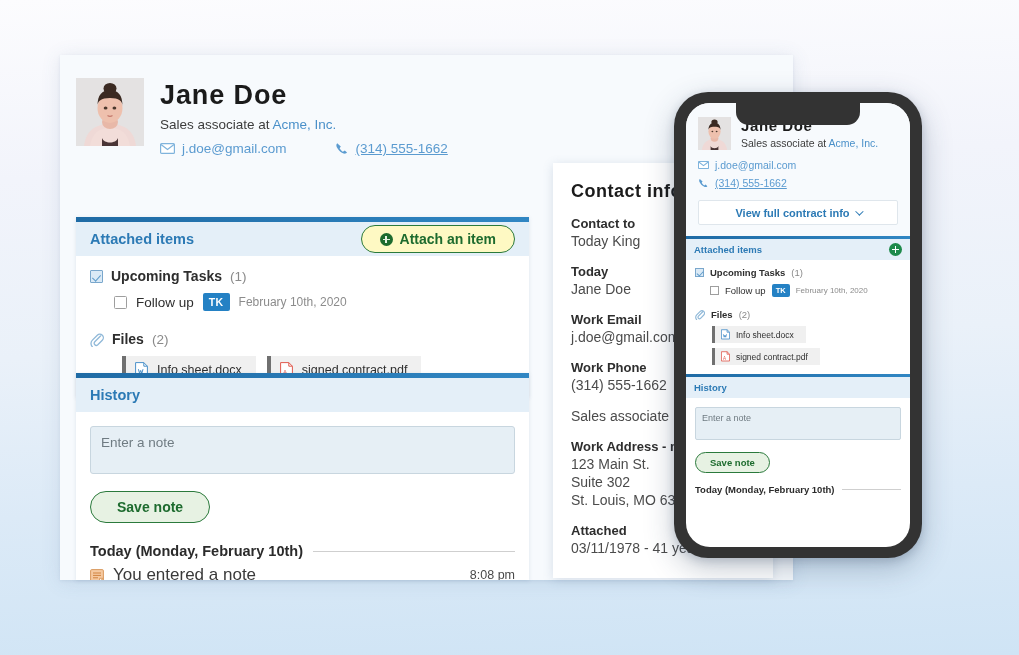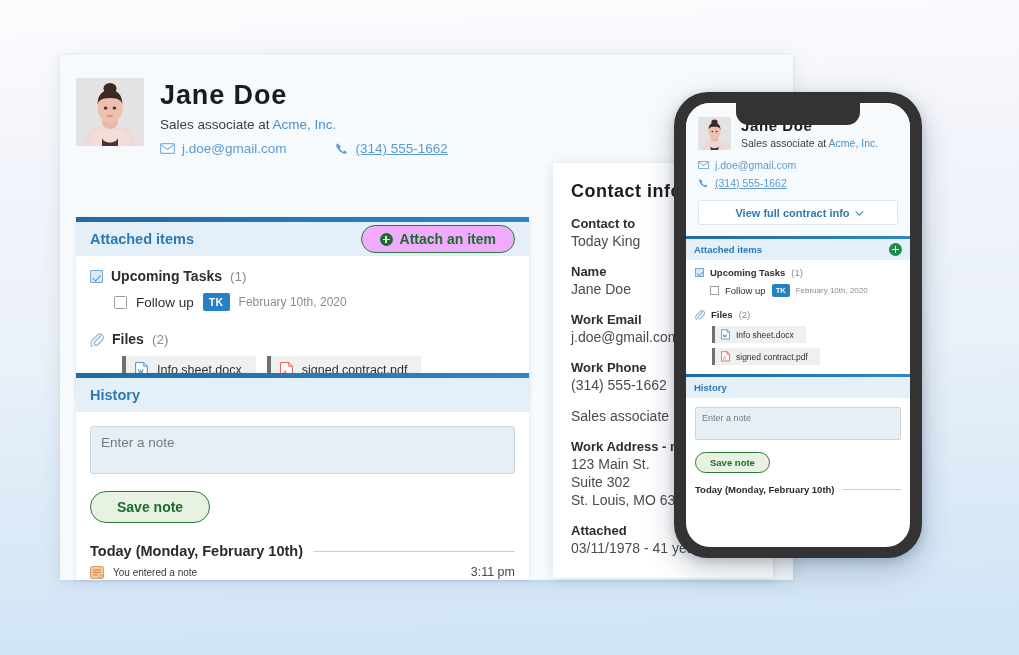--- a/index.html
+++ b/index.html
@@ -52,21 +52,21 @@
     display:flex; align-items:center; justify-content:space-between;
     padding:0 14px;
   }
   .card-title { font-size:14.5px; font-weight:bold; color:#2c7ab5; }
   .card-body { padding:12px 14px 14px 14px; }
 
   
   .attach-btn {
     display:flex; align-items:center; gap:7px;
     border:1.6px solid #2b7a3c; border-radius:20px;
-    background:#f0abfc; color:#1d6b2e;
+    background:#fef9c3; color:#1d6b2e;
     font-size:14px; font-weight:bold; padding:5px 18px;
     cursor:pointer;
   }
   .plus-circ {
     width:13px; height:13px; border-radius:50%;
     background:#1d6b2e; position:relative; flex:0 0 13px;
   }
   .plus-circ::before, .plus-circ::after {
     content:""; position:absolute; background:#e7f2e3;
   }
@@ -118,21 +118,21 @@
     margin-top:13px;
     border:1.6px solid #2b7a3c; border-radius:20px;
     background:#e7f2e3; color:#1d6b2e;
     font-size:14px; font-weight:bold; padding:7px 26px;
     font-family:"Liberation Sans", sans-serif; cursor:pointer;
   }
   .hist-daysep { display:flex; align-items:center; gap:10px; margin-top:20px; }
   .hist-day { font-size:14.5px; font-weight:bold; color:#2b2b2b; white-space:nowrap; }
   .hist-rule { flex:1; height:1px; background:#cfcfcf; }
   .hist-entry { display:flex; align-items:center; gap:9px; margin-top:6px; }
-  .hist-entry-txt { font-size:10px; color:#3a3a3a; }
+  .hist-entry-txt { font-size:17px; color:#3a3a3a; }
   .hist-entry-time { margin-left:auto; font-size:12.5px; color:#4a4a4a; }
 
   
   .contact-card {
     position:absolute; left:553px; top:163px; width:220px; height:415px;
     background:#fff; box-shadow:0 2px 10px rgba(80,110,150,.20);
     padding:18px 18px 0 18px; overflow:hidden;
   }
   .contact-title {
     font-size:18px; font-weight:bold; color:#1b1b1b; letter-spacing:.5px;
@@ -345,37 +345,37 @@
       </div>
       <div class="hist-entry">
         <span class="ico">
           <svg width="14" height="13" viewBox="0 0 14 13">
                 <rect x="0.6" y="0.6" width="12.8" height="11.8" rx="1.2" fill="#f5c9a0" stroke="#d99a5f" stroke-width="1"></rect>
                 <path d="M3 4h8M3 6.4h8M3 8.8h5" stroke="#d0833f" stroke-width="1"></path>
                 <path d="M13.4 9.3L9.6 12.4V9.3z" fill="#fff" stroke="#d99a5f" stroke-width="1"></path>
               </svg>
         </span>
         <span class="hist-entry-txt">You entered a note</span>
-        <span class="hist-entry-time">3:11 pm</span>
+        <span class="hist-entry-time">8:08 pm</span>
       </div>
     </div>
   </div>
 
  </div>
 </div>
 
 <div class="contact-card">
   <div class="contact-title">Contact info</div>
 
   <div class="cf">
     <div class="cf-label">Contact to</div>
     <div class="cf-value">Today King</div>
   </div>
   <div class="cf">
-    <div class="cf-label">Name</div>
+    <div class="cf-label">Today</div>
     <div class="cf-value">Jane Doe</div>
   </div>
   <div class="cf">
     <div class="cf-label">Work Email</div>
     <div class="cf-value">j.doe@gmail.com</div>
   </div>
   <div class="cf">
     <div class="cf-label">Work Phone</div>
     <div class="cf-value">(314) 555-1662</div>
   </div>

